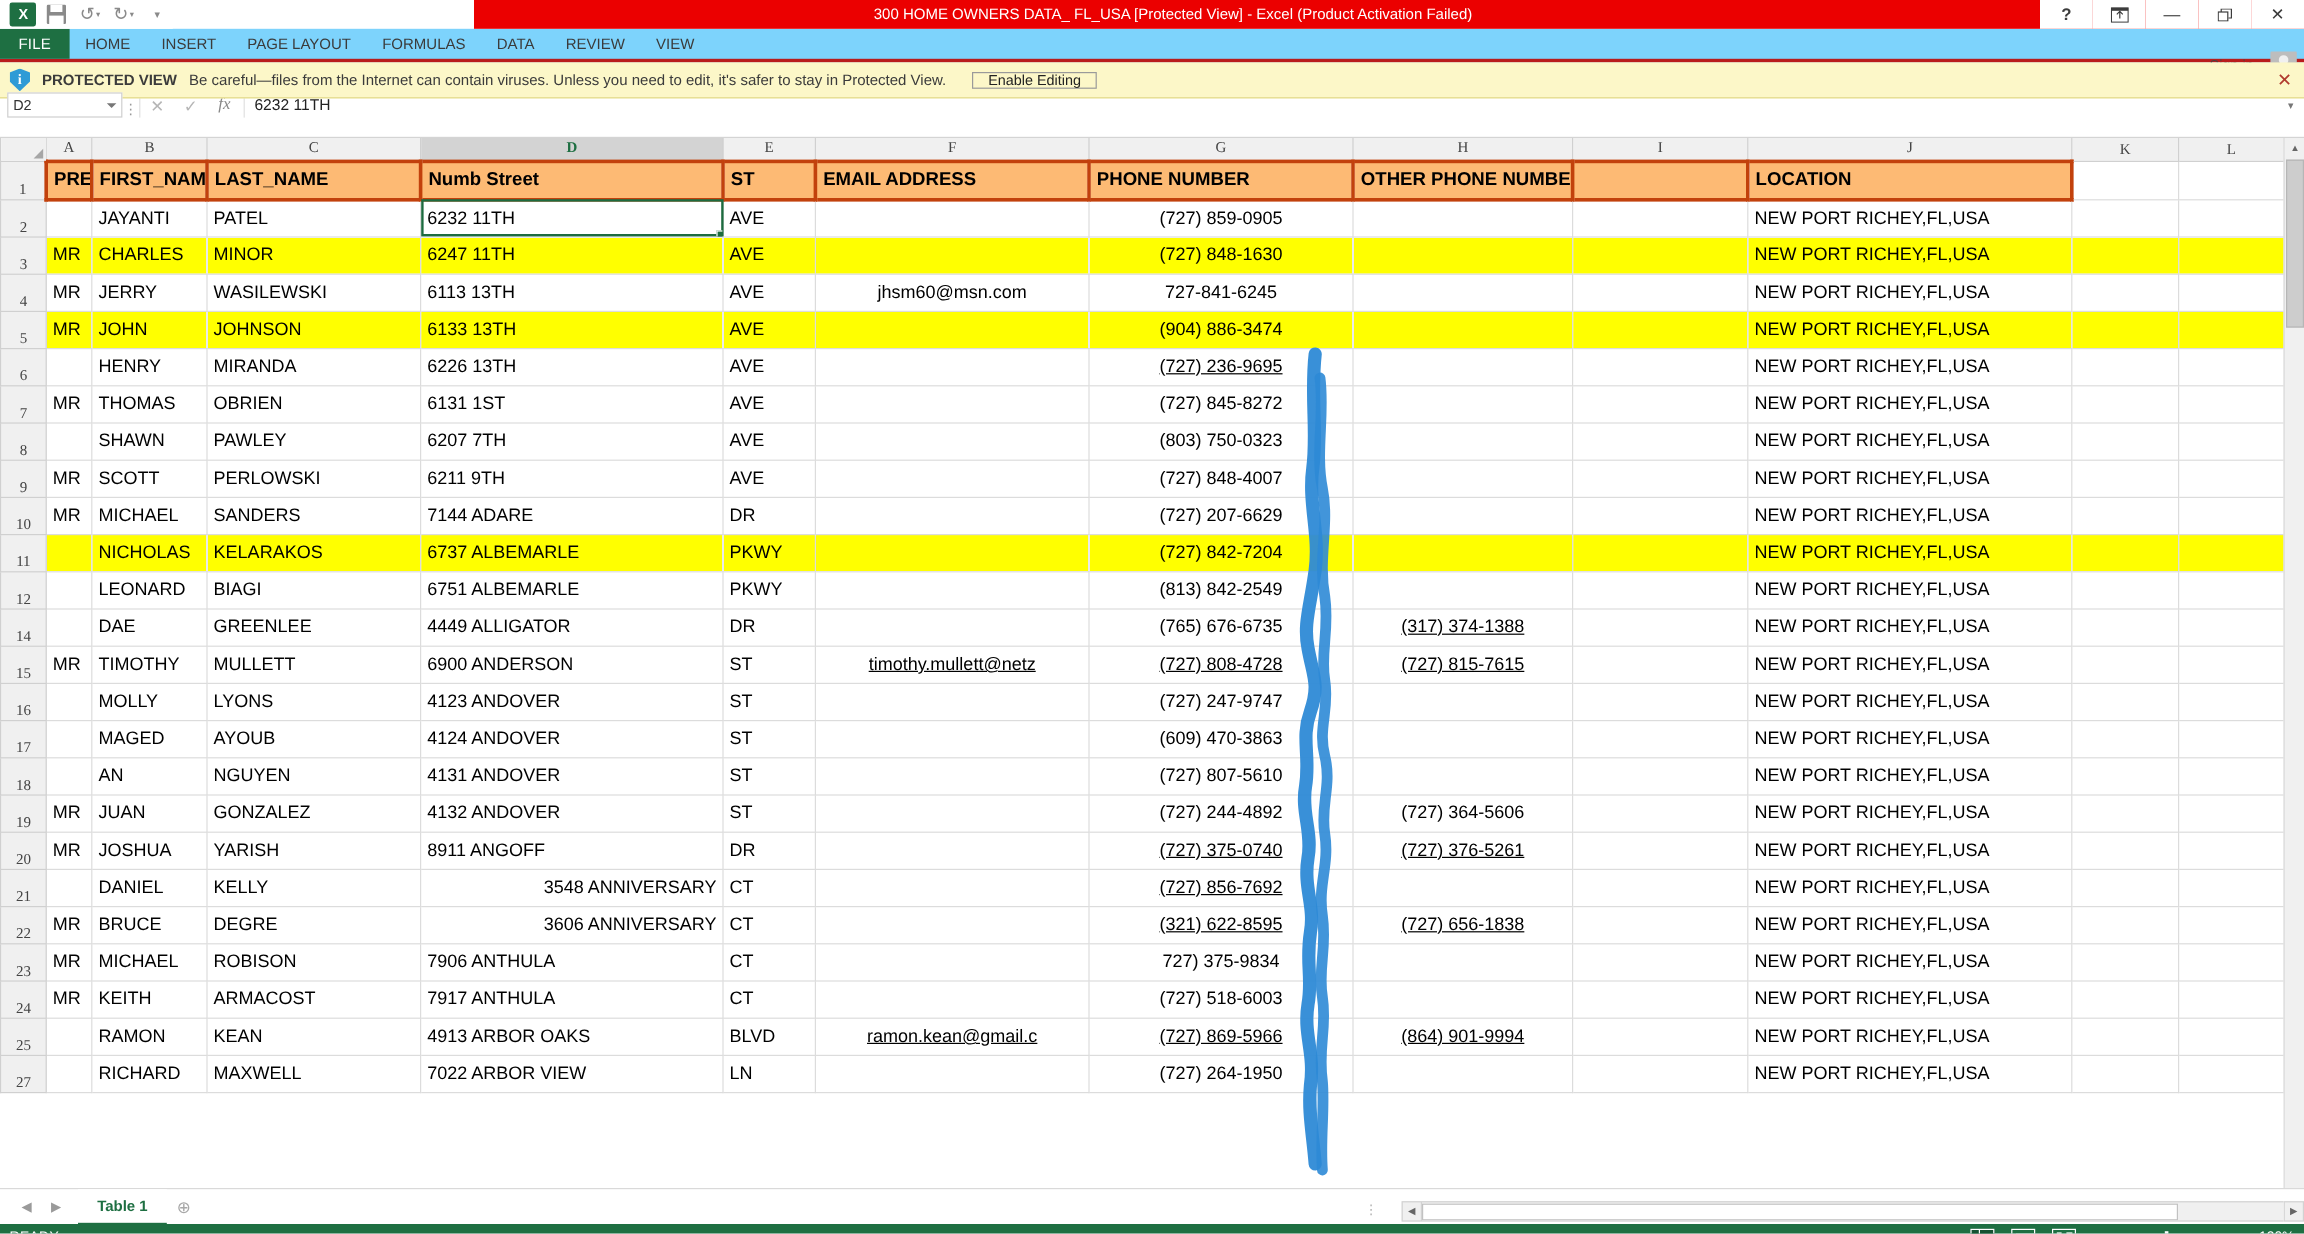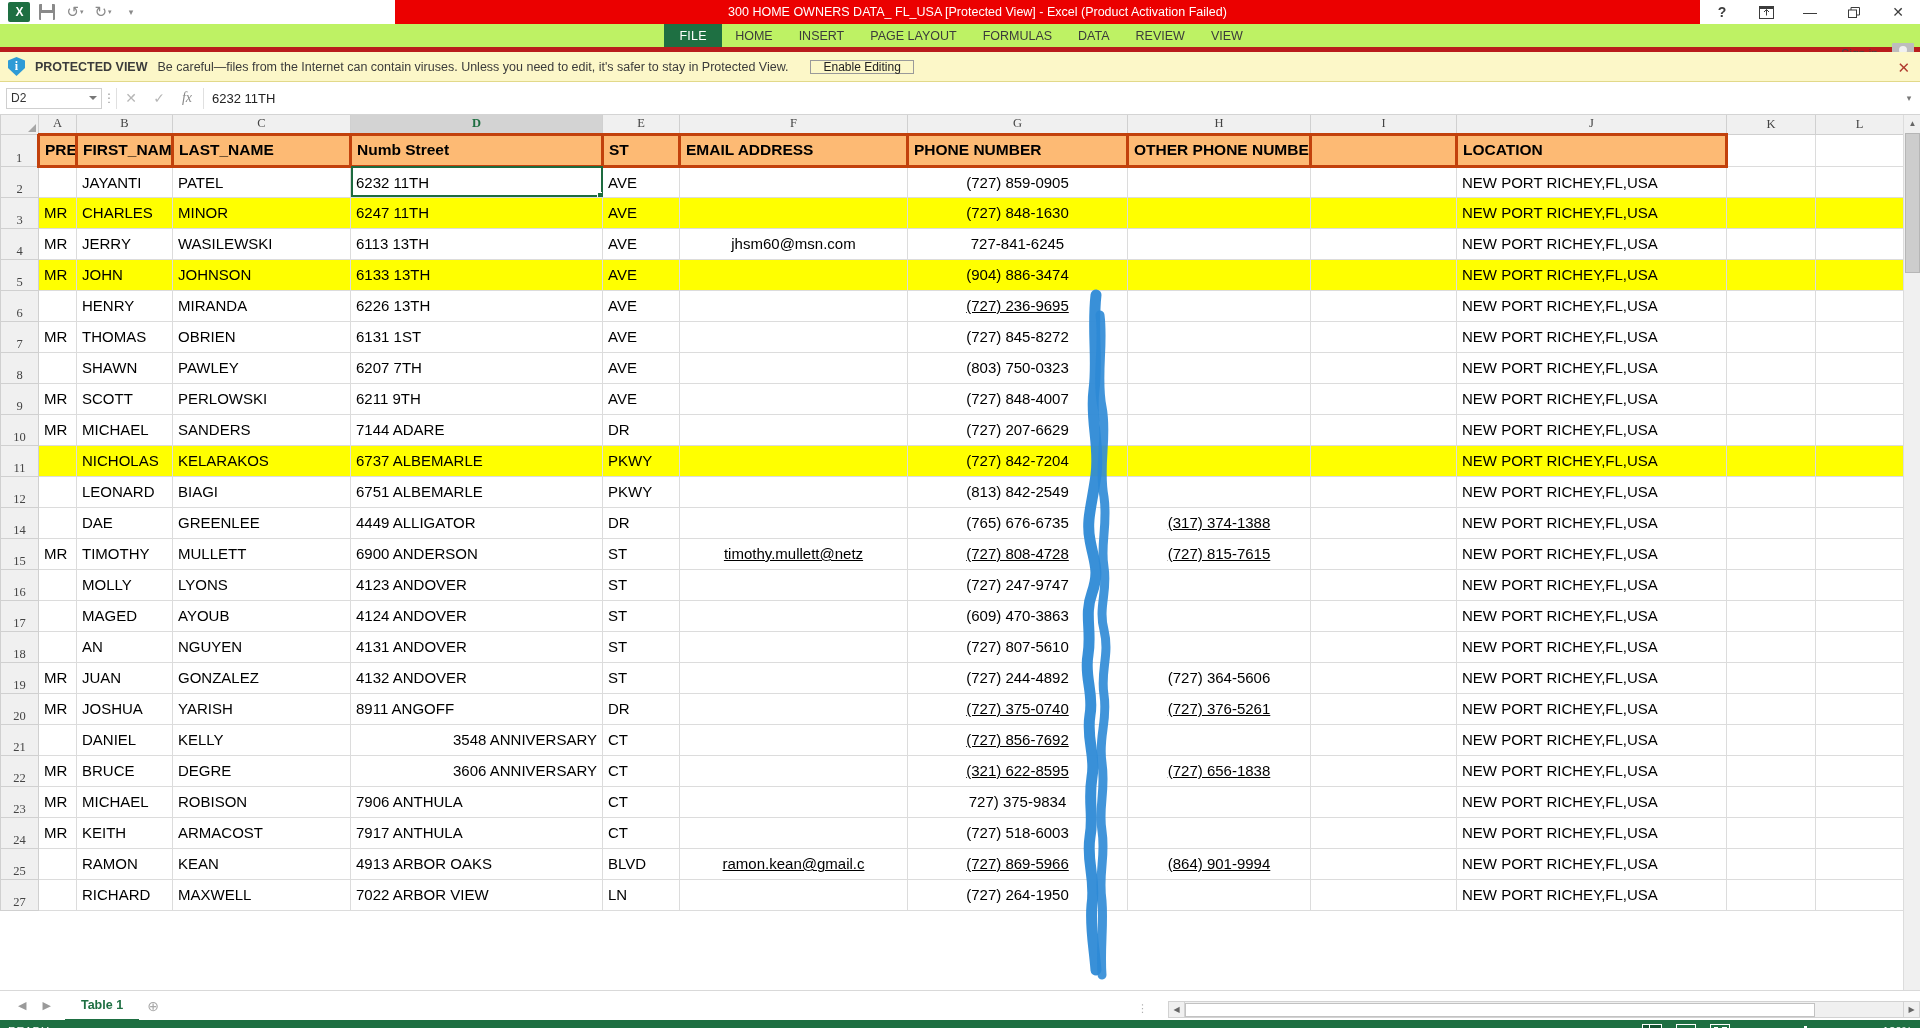--- a/index.html
+++ b/index.html
@@ -82,26 +82,25 @@
     width: 44px; height: 24px;
     display: flex; align-items: center; justify-content: center;
     color: #3c3c3c; font-size: 14px;
     background: #ffffff;
   }
   .wc-btn.help { font-weight: bold; font-size: 14px; }
 
   
   .ribbon {
     height: 28px;
-    background: #bef264;
+    background: #7dd3fc;
     display: flex;
     align-items: stretch;
     position: relative;
-    border-bottom: 5px solid #b91c1c;
-    justify-content: center;
+    border-bottom: 3px solid #b91c1c;
   }
   .tab-file {
     width: 58px;
     background: #1e6f42;
     color: #ffffff;
     font-size: 12.5px;
     display: flex; align-items: center; justify-content: center;
     letter-spacing: .2px;
   }
   .tab {
@@ -161,21 +160,21 @@
   }
   .pv-close {
     position: absolute; right: 10px; top: 50%; transform: translateY(-50%);
     color: #b03a2e; font-size: 15px; line-height: 1;
   }
 
   
   .fbar {
     height: 27px;
     background: #ffffff;
-    display: flex; align-items: center;
+    display: flex; align-items: flex-end;
     border-bottom: 1px solid #d4d4d4;
     padding: 16px 2px;
   }
   .namebox {
     width: 96px; height: 21px; margin-left: 4px;
     border: 1px solid #cfcfcf;
     background: #fff;
     display: flex; align-items: center;
     padding: 0 4px;
     font-size: 12px; color: #333;

